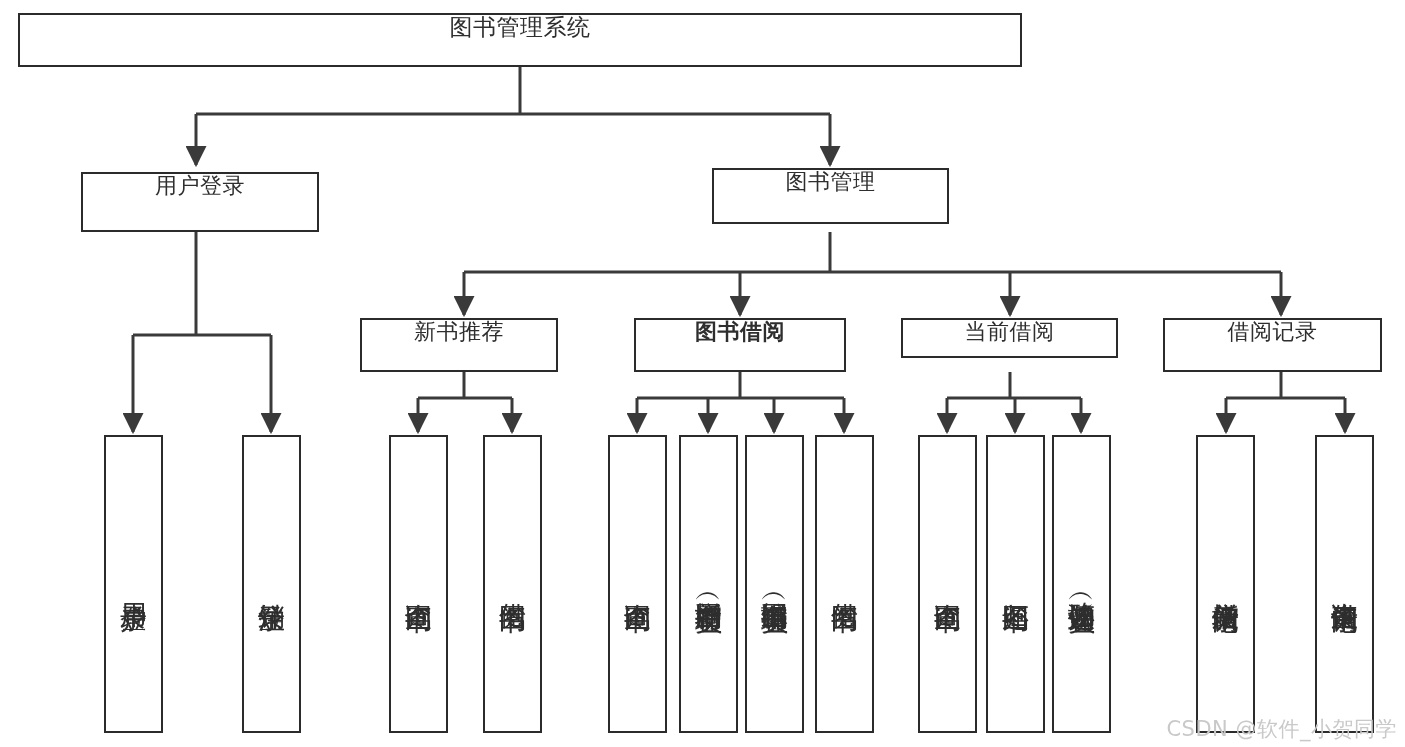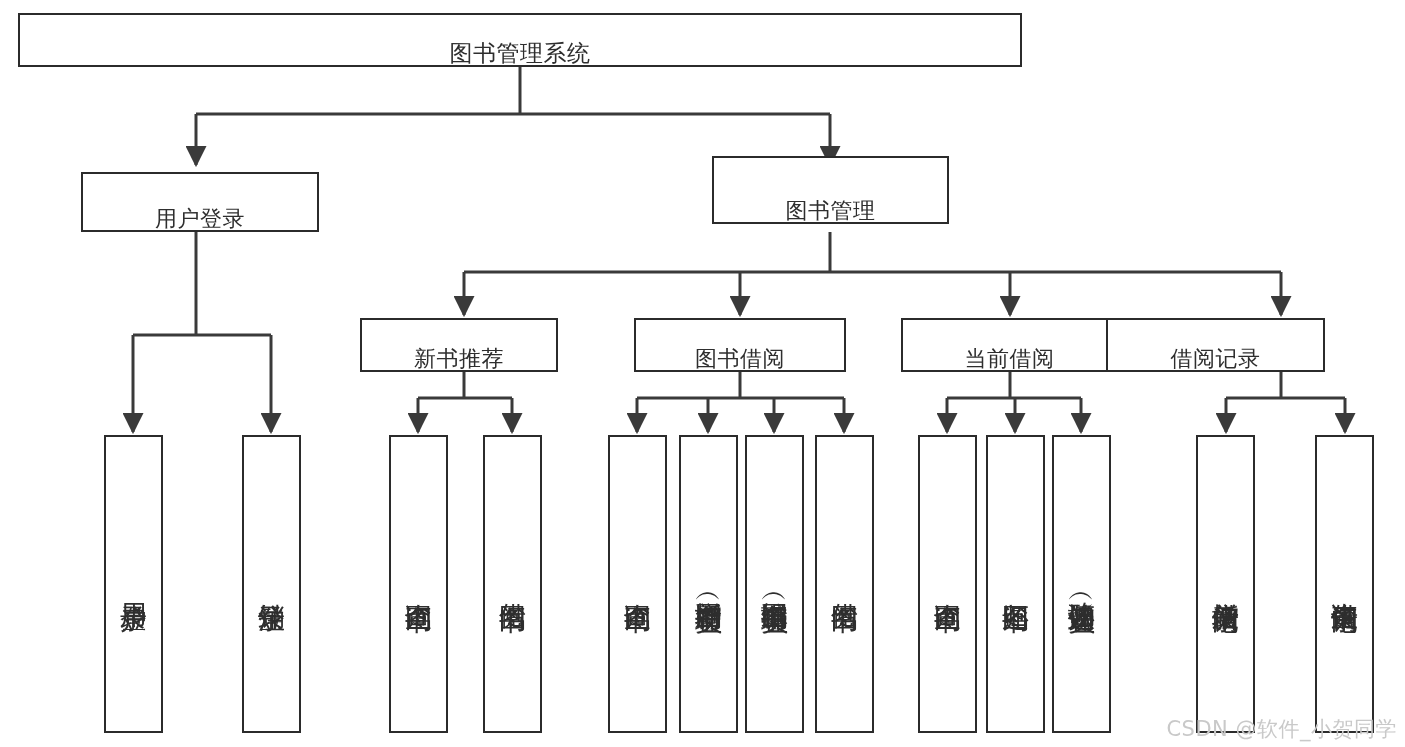--- a/index.html
+++ b/index.html
@@ -23,21 +23,21 @@
     top: 0;
     width: 1405px;
     height: 747px;
   }
   .node {
     position: absolute;
     box-sizing: border-box;
     border: 2.5px solid #2b2b2b;
     background: #ffffff;
     display: flex;
-    align-items: flex-end;
+    align-items: flex-start;
     justify-content: center;
     color: #2e2e2e;
   }
   .node .label {
     display: block;
     text-align: center;
     line-height: 1.05;
     white-space: nowrap;
   }
   .node.horiz .label {
@@ -133,34 +133,34 @@
     </g>
   </svg>
 
   <div class="node root horiz" style="left:18px; top:13px; width:1004px; height:54px;">
     <span class="label">图书管理系统</span>
   </div>
 
   <div class="node horiz" style="left:81px; top:172px; width:238px; height:60px;">
     <span class="label">用户登录</span>
   </div>
-  <div class="node horiz" style="left:712px; top:156px; width:237px; height:68px;">
+  <div class="node horiz" style="left:712px; top:168px; width:237px; height:56px;">
     <span class="label">图书管理</span>
   </div>
 
   <div class="node horiz" style="left:360px; top:318px; width:198px; height:54px;">
     <span class="label">新书推荐</span>
   </div>
-  <div class="node horiz" style="left:634px; top:318px; width:212px; height:54px;">
+  <div class="node horiz" style="left:634px; top:318px; width:212px; height:54px;font-weight:bold;">
     <span class="label">图书借阅</span>
   </div>
-  <div class="node horiz" style="left:901px; top:318px; width:217px; height:54px;">
+  <div class="node horiz" style="left:901px; top:318px; width:217px; height:40px;">
     <span class="label">当前借阅</span>
   </div>
-  <div class="node horiz" style="left:1106px; top:318px; width:219px; height:54px;">
+  <div class="node horiz" style="left:1163px; top:318px; width:219px; height:54px;">
     <span class="label">借阅记录</span>
   </div>
 
   <div class="node vert" style="left:104px; top:435px; width:59px; height:298px;">
     <div class="vwrap">
       <span class="label">用户登录</span>
     </div>
   </div>
   <div class="node vert" style="left:242px; top:435px; width:59px; height:298px;">
     <div class="vwrap">

